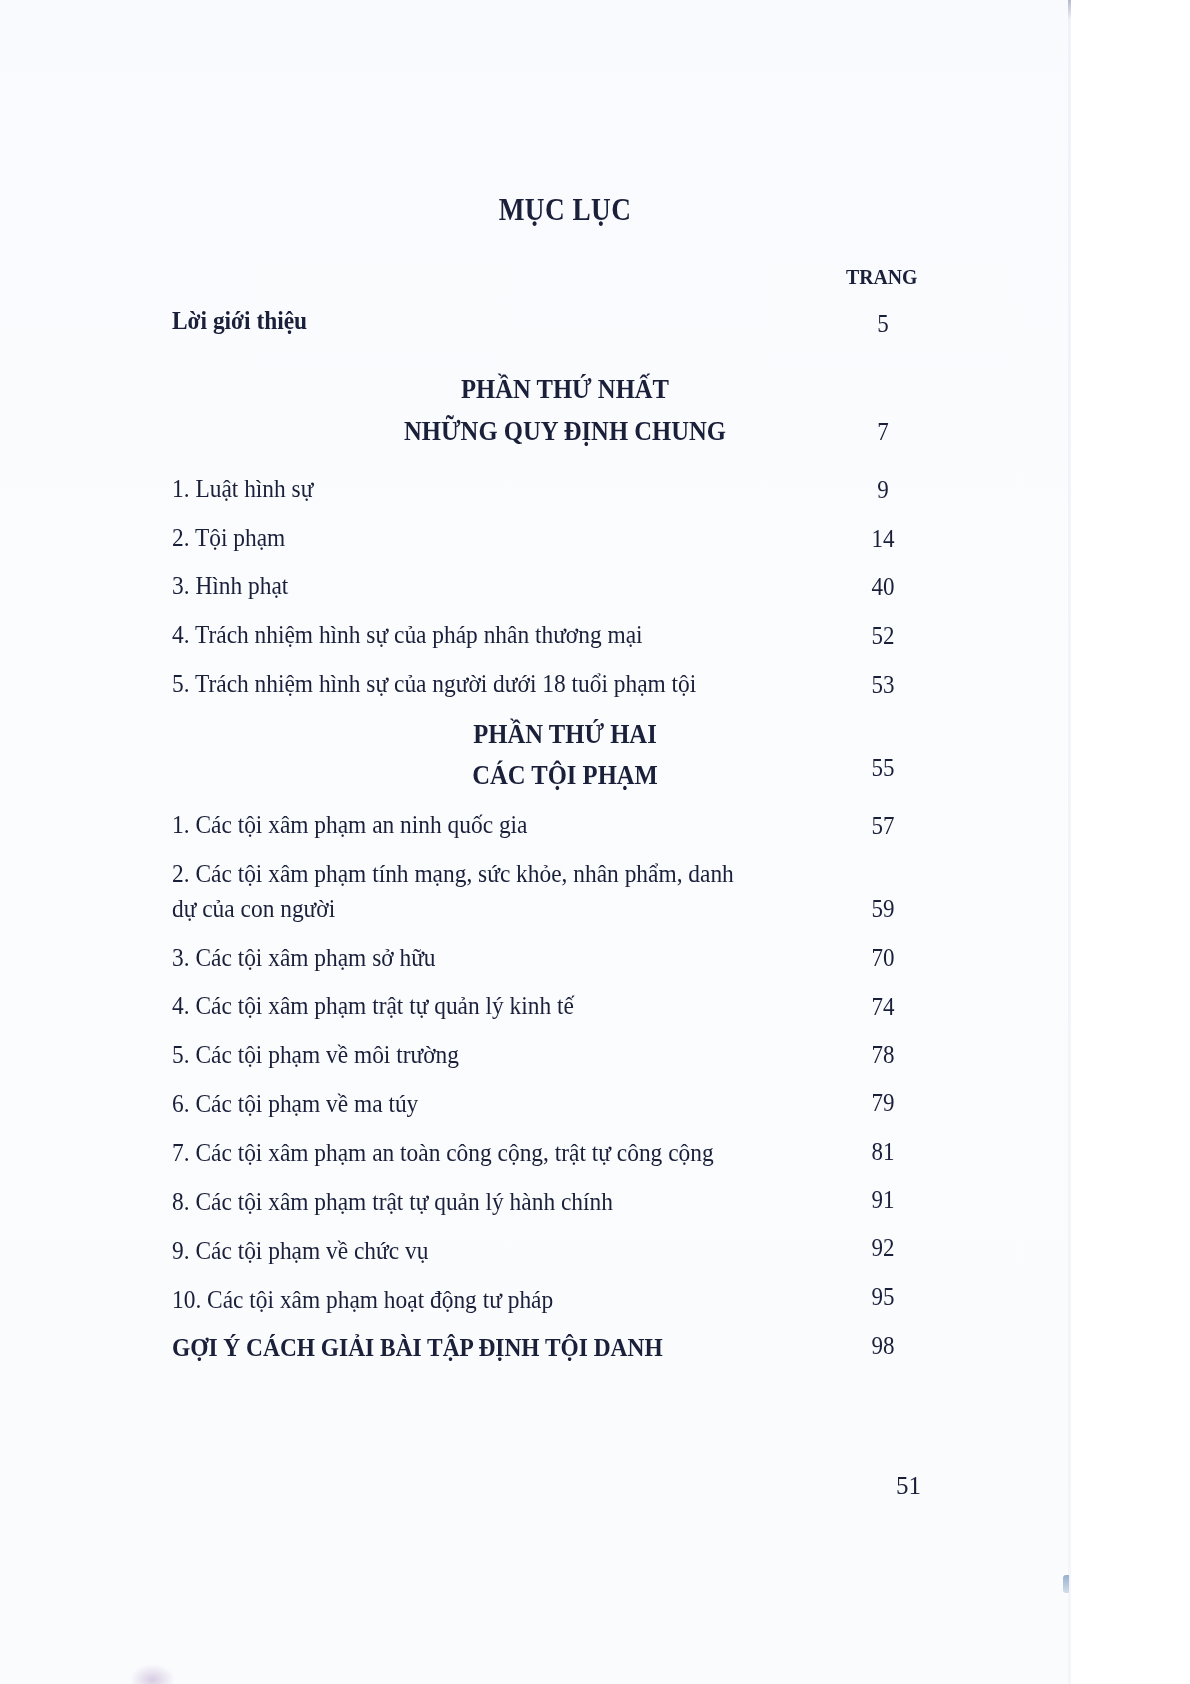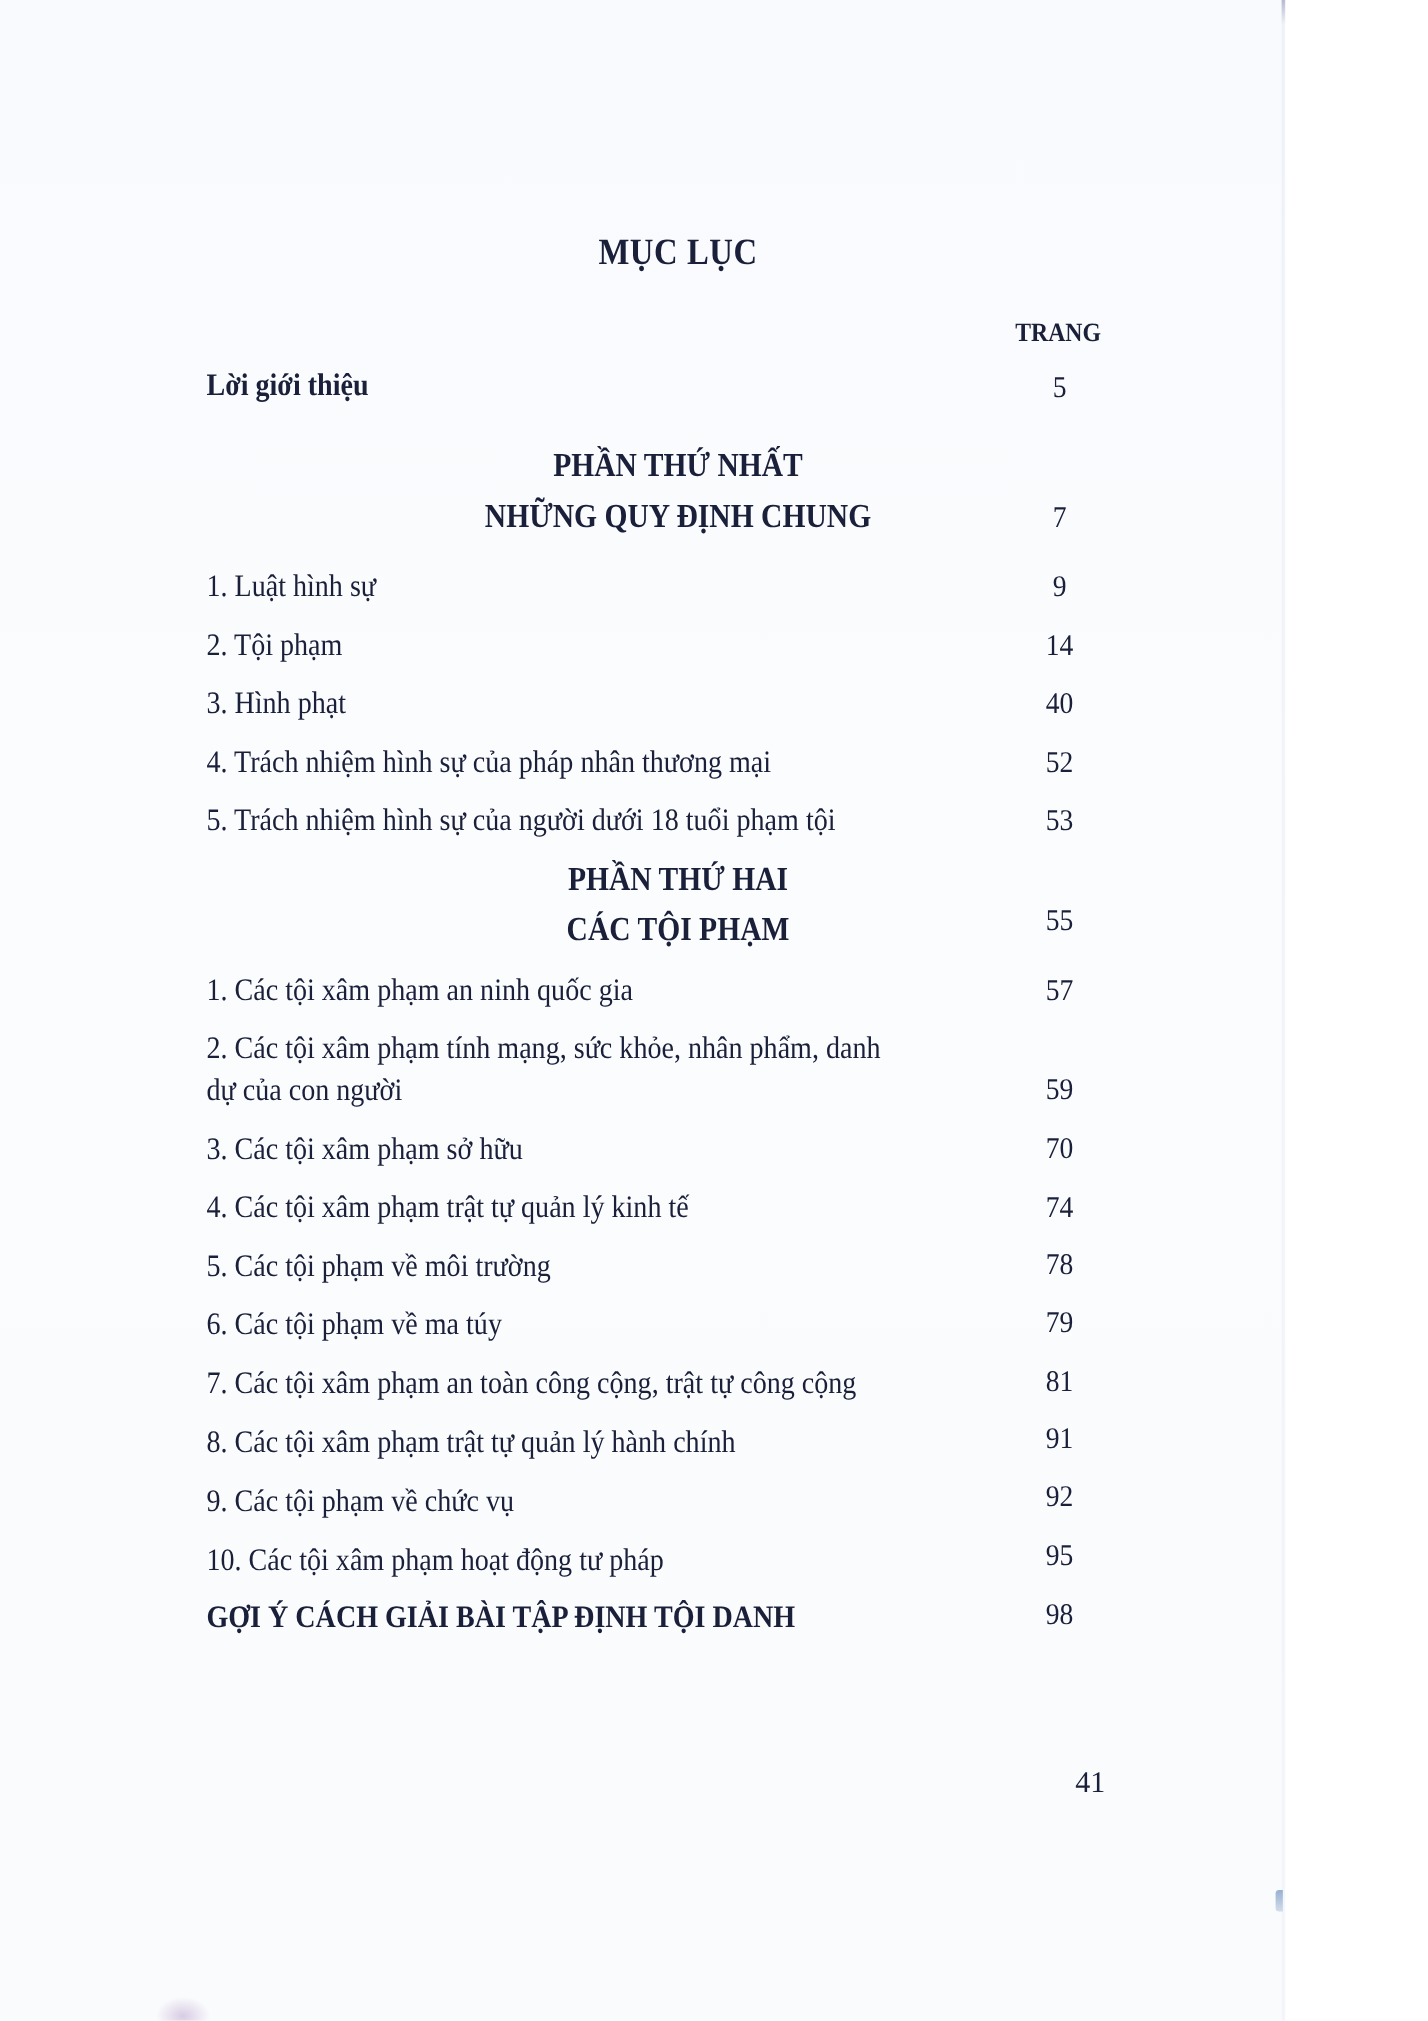--- a/index.html
+++ b/index.html
@@ -100,13 +100,13 @@
 <div class="abs row-text" style="top:1187px">8. Các tội xâm phạm trật tự quản lý hành chính</div>
 <div class="abs pg" style="top:1186px">91</div>
 <div class="abs row-text" style="top:1236px">9. Các tội phạm về chức vụ</div>
 <div class="abs pg" style="top:1234px">92</div>
 <div class="abs row-text" style="top:1285px">10. Các tội xâm phạm hoạt động tư pháp</div>
 <div class="abs pg" style="top:1283px">95</div>
 
 <div class="abs row-text bold" style="top:1333px">GỢI Ý CÁCH GIẢI BÀI TẬP ĐỊNH TỘI DANH</div>
 <div class="abs pg" style="top:1332px">98</div>
 
-<div class="abs page-number">41</div>
+<div class="abs page-number">51</div>
 
 </body></html>

